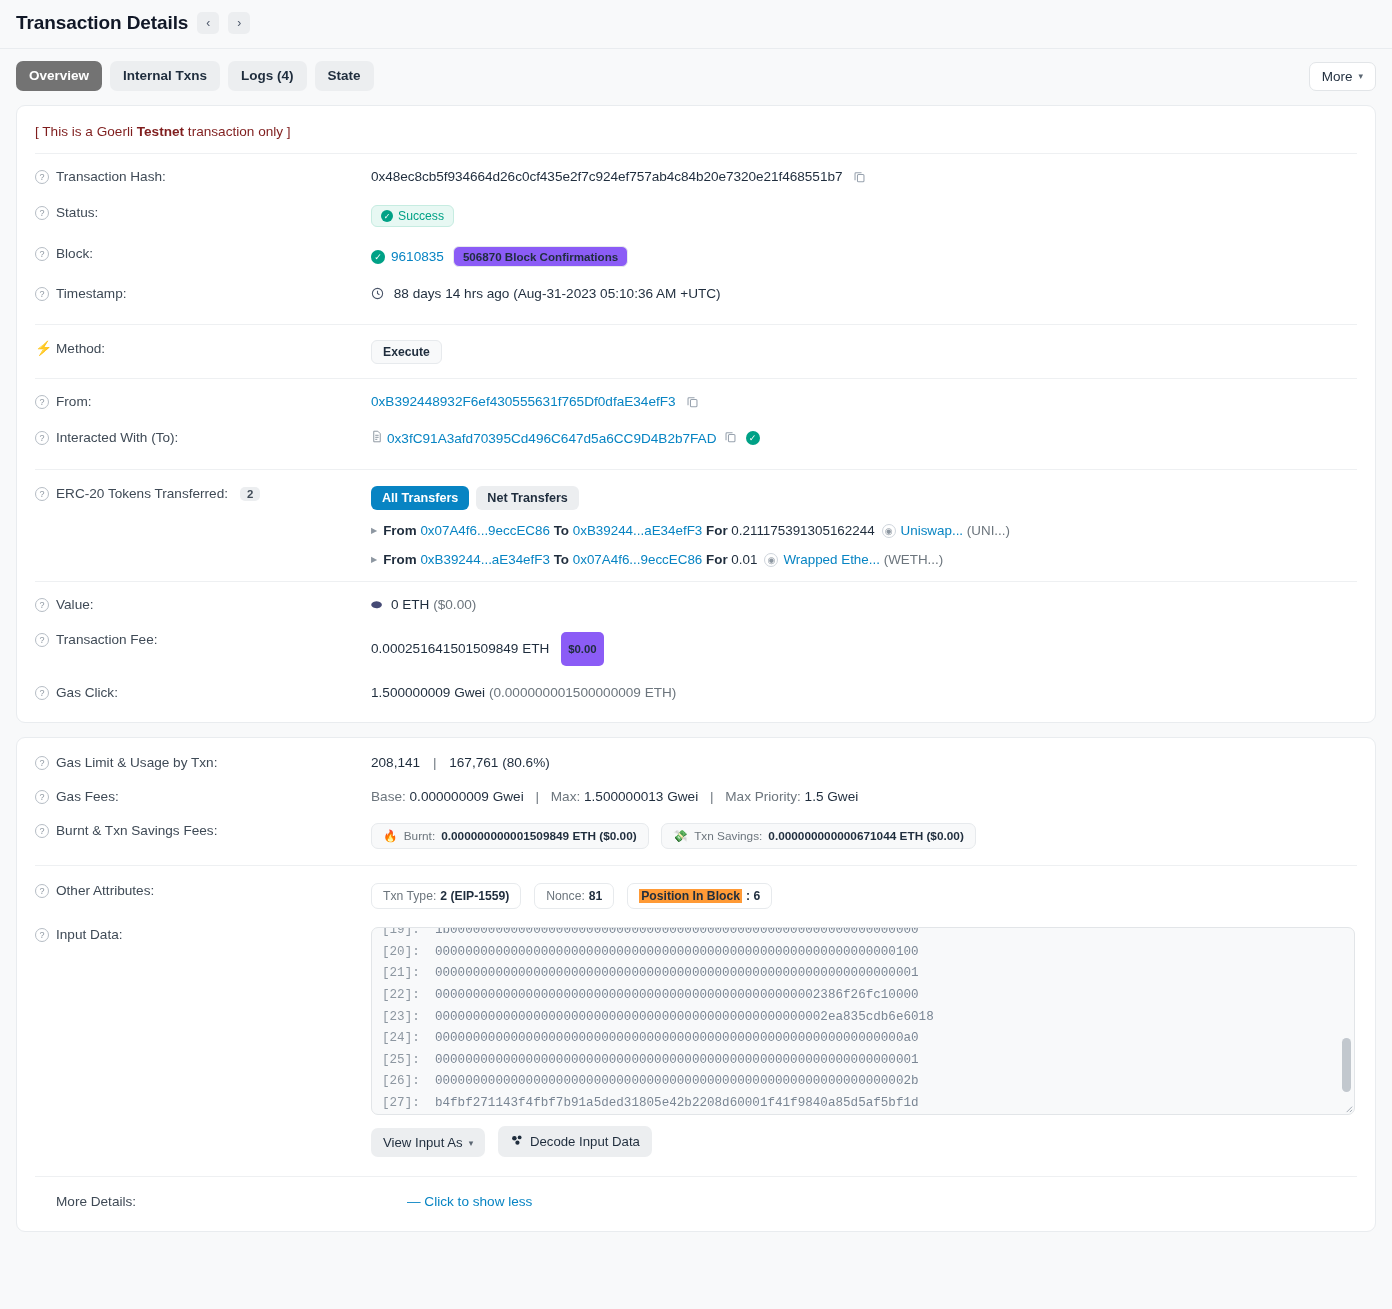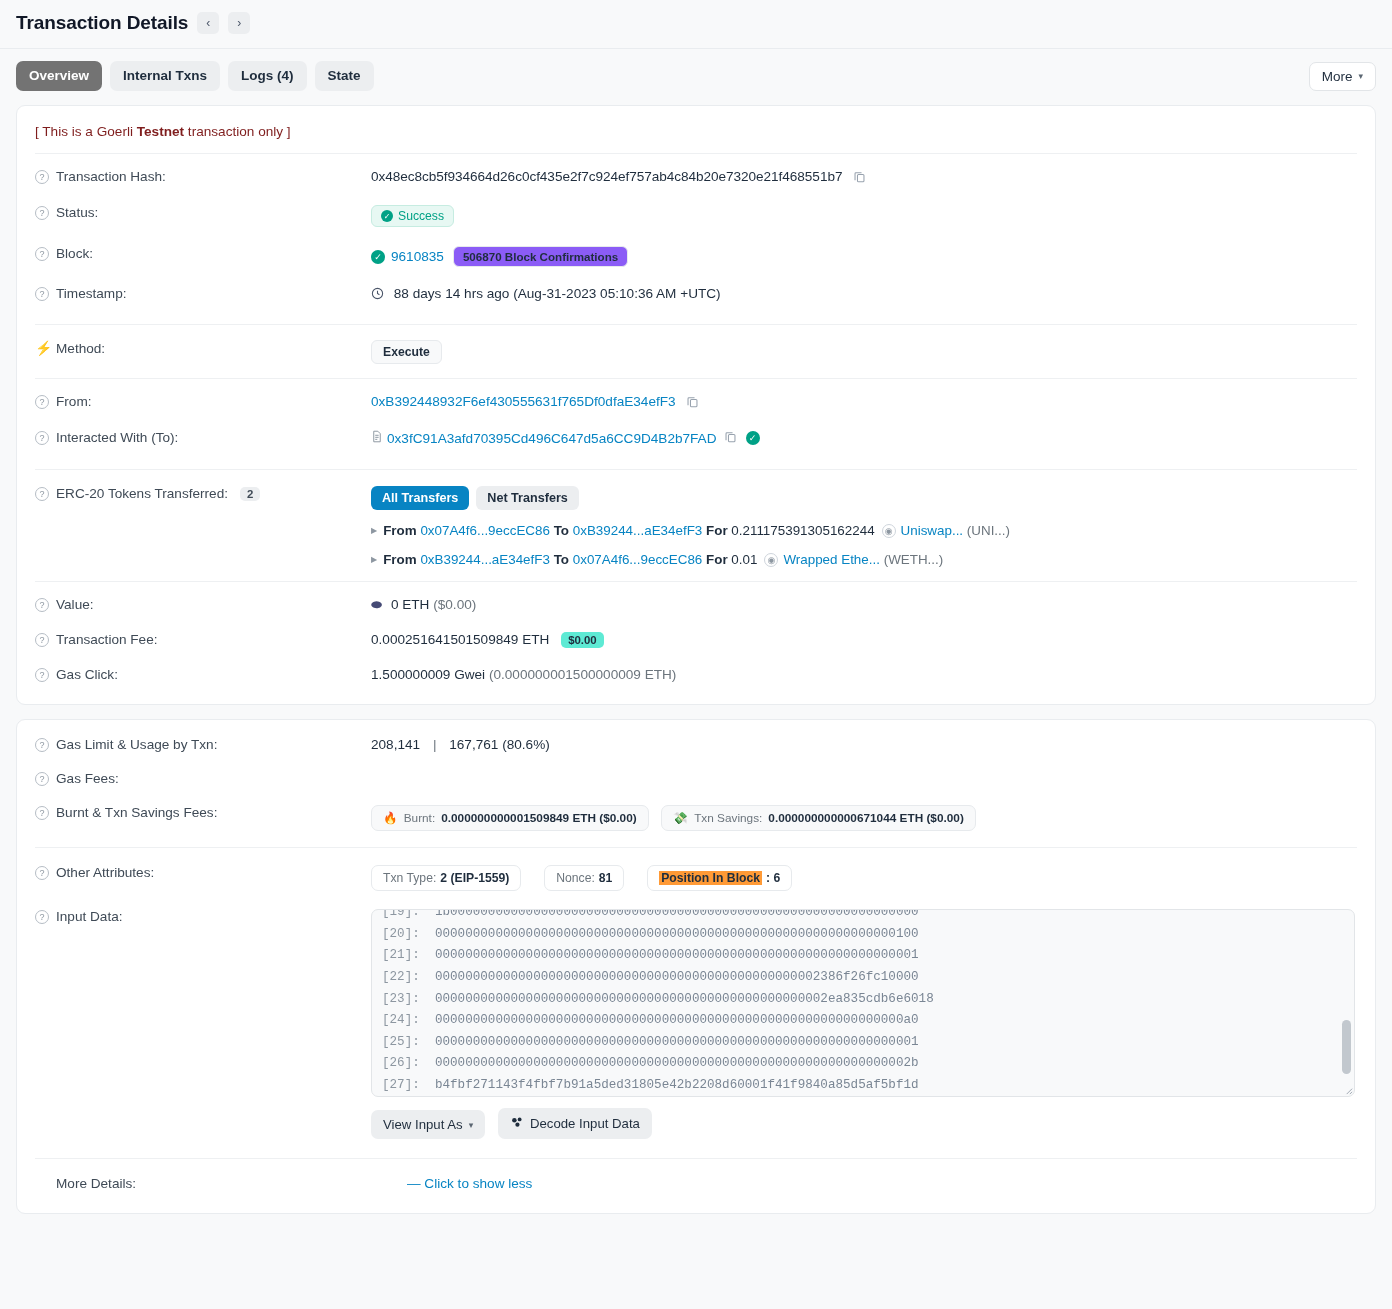--- a/index.html
+++ b/index.html
@@ -152,39 +152,39 @@
     border: 1px solid #cfd5dc; color: #8d97a1; font-size: 9px;
     margin: 0 5px 0 7px; vertical-align: -2px; flex: none;
   }
   .muted { color: #6c757d; }
 
   .eth-ico { color: #454a75; font-size: 13px; margin-right: 5px; }
   .clock-ico { color: #4a5568; margin-right: 6px; vertical-align: -2px; }
   .doc-ico { color: #8d97a1; margin-right: 4px; vertical-align: -2px; }
 
   .money-chip {
-    display: inline-block; background: #5eead4;
-    border-radius: 5px; padding: 2px 7px;
+    display: inline-block; background: #8b5cf6;
+    border-radius: 5px; padding: 11px 7px;
     font-size: 11.4px; font-weight: bold; color: #1f2d3d;
     margin-left: 8px;
   }
 
   .fee-chip {
     display: inline-flex; align-items: center; gap: 6px;
     background: #f8f9fa; border: 1px solid #e7eaed;
     border-radius: 7px; padding: 5px 11px;
     font-size: 11.8px; color: #6c757d; margin-right: 9px;
   }
   .fee-chip b { color: #1f2d3d; font-weight: bold; }
 
   .attr-chip {
     display: inline-flex; align-items: center; gap: 4px;
     background: #ffffff; border: 1px solid #e7eaed;
     border-radius: 7px; padding: 5px 11px;
-    font-size: 12.2px; color: #6c757d; margin-right: 19px;
+    font-size: 12.2px; color: #6c757d; margin-right: 9px;
   }
   .attr-chip b { color: #1f2d3d; font-weight: bold; }
   .hl { background: #ff9a36; color: #1f2d3d; font-weight: bold; padding: 0 2px; }
 
   
   .input-box {
     position: relative;
     background: #f8f9fa;
     border: 1px solid #e2e5e8;
     border-radius: 7px;
@@ -452,20 +452,30 @@
       <span>208,141</span>
       <span class="muted" style="margin:0 9px;">|</span>
       <span>167,761 (80.6%)</span>
     </div>
   </div>
 
   <div class="row">
     <div class="label">
       <span class="qmark">?</span>
       <span>Gas Fees:</span>
+    </div>
+    <div class="value">
+      <span class="muted">Base:</span>
+      <span>0.000000009 Gwei</span>
+      <span class="muted" style="margin:0 8px;">|</span>
+      <span class="muted">Max:</span>
+      <span>1.500000013 Gwei</span>
+      <span class="muted" style="margin:0 8px;">|</span>
+      <span class="muted">Max Priority:</span>
+      <span>1.5 Gwei</span>
     </div>
   </div>
 
   <div class="row" style="padding-bottom:16px;">
     <div class="label">
       <span class="qmark">?</span>
       <span>Burnt &amp; Txn Savings Fees:</span>
     </div>
     <div class="value">
       <span class="fee-chip">

